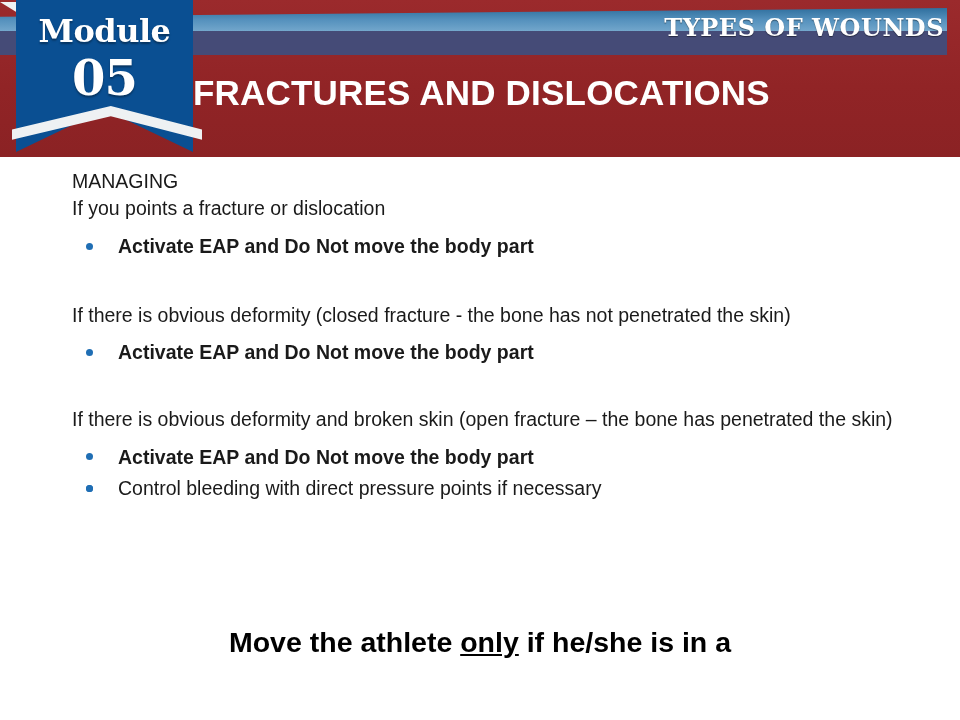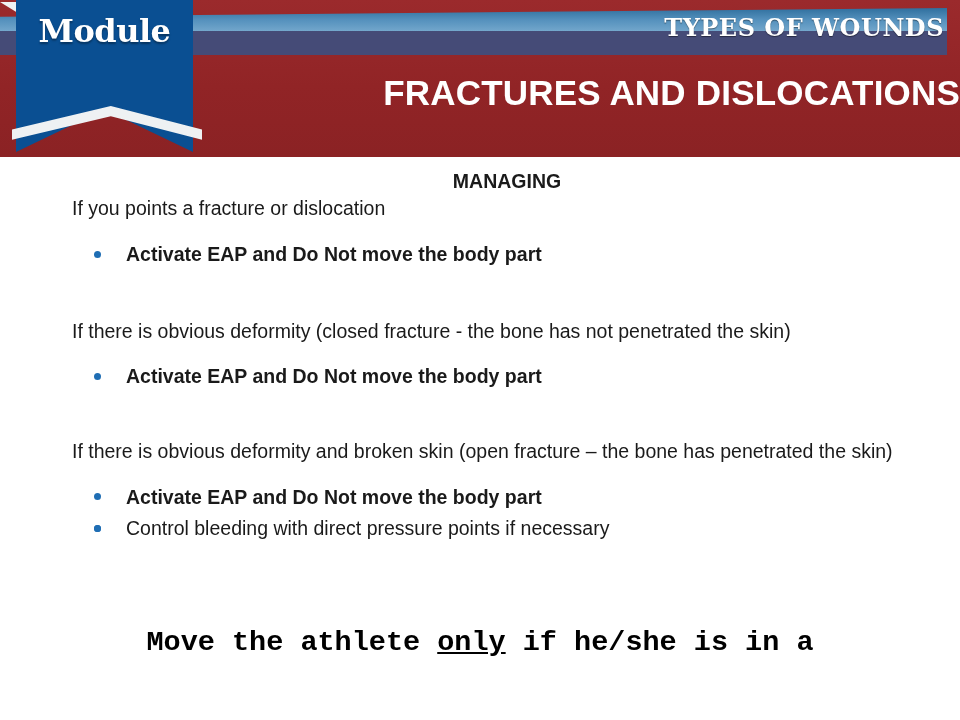--- a/index.html
+++ b/index.html
@@ -76,21 +76,21 @@
     text-shadow: 0 1px 1px rgba(0,0,0,0.45);
     white-space: nowrap;
     margin-left: 20px;
   }
 
   .main-title {
     position: absolute;
     left: 193px;
     top: 73px;
     width: 767px;
-    text-align: right;
+    text-align: left;
     font-family: "Liberation Sans", sans-serif;
     font-weight: bold;
     font-size: 35px;
     color: #ffffff;
     letter-spacing: 0.2px;
     white-space: nowrap;
   }
 
   
   .badge {
@@ -163,35 +163,34 @@
     width: 870px;
   }
 
   .lead {
     font-size: 19.5px;
     color: #1a1a1a;
     line-height: 1.40;
     margin: 0;
   }
   .lead.bold {
-    font-weight: bold;
-    text-align: center;
+    font-weight: normal;
   }
 
   .para {
     font-size: 19.5px;
     color: #1a1a1a;
     line-height: 1.42;
     margin: 0;
     max-width: 865px;
   }
 
   .bullets {
     list-style: none;
-    margin: 16px;
+    margin: 8px;
     padding: 0;
   }
   .bullet {
     position: relative;
     padding-left: 38px;
     font-size: 19.5px;
     color: #1a1a1a;
     line-height: 1.62;
   }
   .bullet.b {
@@ -214,21 +213,20 @@
   .callout {
     position: absolute;
     left: 0;
     top: 624px;
     width: 960px;
     text-align: center;
     font-size: 28.5px;
     font-weight: bold;
     color: #000000;
     line-height: 1.32;
-    font-family: Liberation Mono, monospace;
   }
   .callout u {
     text-decoration: underline;
     text-underline-offset: 2px;
   }
 </style>
 </head>
 <body>
 
 <div class="slide">
@@ -241,20 +239,21 @@
 
     <div class="topline-title">TYPES OF WOUNDS</div>
 
     <div class="main-title">FRACTURES AND DISLOCATIONS</div>
 
     <div class="badge">
       <div class="badge-fold"></div>
       <div class="badge-body"></div>
       <div class="badge-white-notch"></div>
       <div class="badge-word">Module</div>
+      <div class="badge-num">05</div>
     </div>
 
   </div>
 
   <div class="content">
 
     <div class="lead bold">MANAGING</div>
 
     <div>
       <p class="para">If you points a fracture or dislocation</p>

